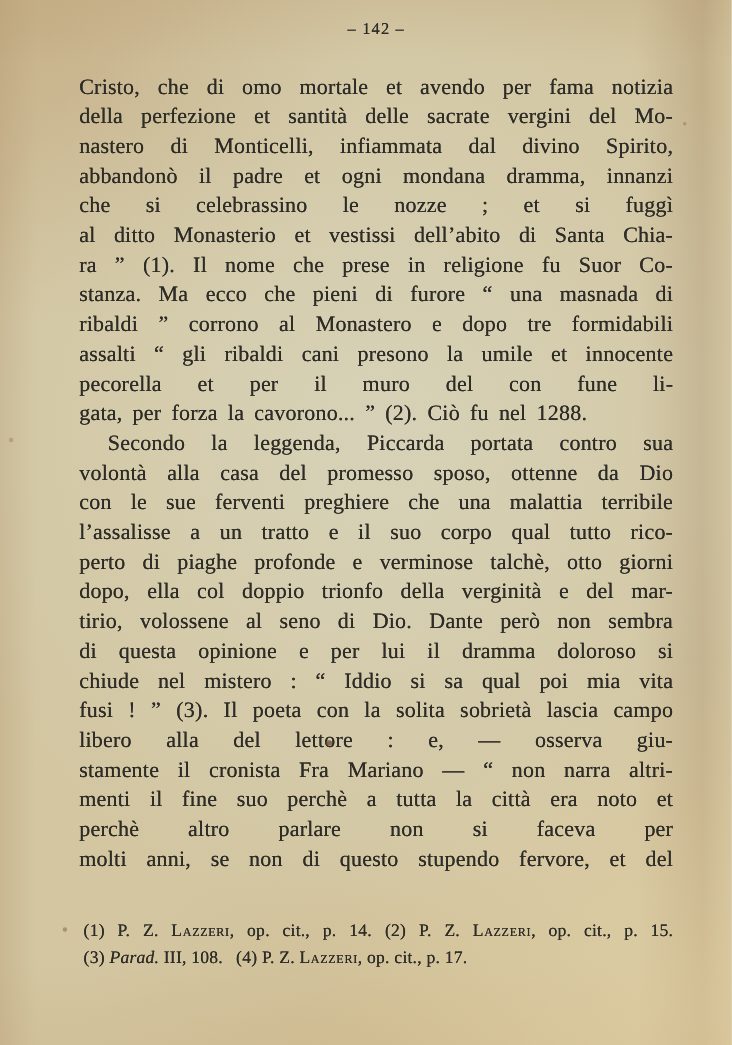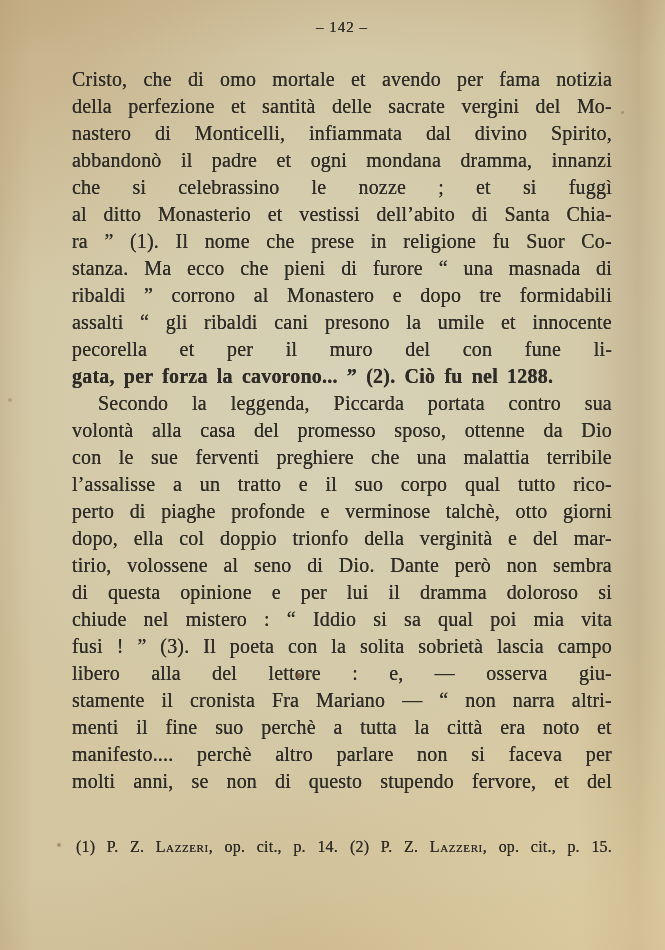--- a/index.html
+++ b/index.html
@@ -20,21 +20,21 @@
     position:absolute; top:19px; left:72px; width:540px;
     text-align:center; font-size:15px; letter-spacing:1px;
     text-shadow:0 0 0.5px currentColor;
   }
   .text-block{
     position:absolute; left:72px; top:66px; width:540px;
     font-size:20px; line-height:27px; letter-spacing:0.2px;
     text-shadow:0 0 0.5px currentColor;
   }
   .jline{display:flex; justify-content:space-between; height:27px; white-space:nowrap;}
-  .plain-line{height:27px;font-weight:bold;}
+  .plain-line{height:27px;}
   .indent{padding-left:26px;text-align:right;}
   .p1-end{word-spacing:4px;}
   .p2-end{word-spacing:7px;}
   .footnotes{
     position:absolute; left:76px; top:835px; width:536px;
     font-size:16px; line-height:24px; letter-spacing:0.2px;
     text-shadow:0 0 0.4px currentColor;
   }
   .fn-justify{text-align:justify; text-align-last:justify;}
   .smallcaps{font-variant:small-caps; letter-spacing:0.6px;}
@@ -333,21 +333,20 @@
           <span>perchè</span>
           <span>a</span>
           <span>tutta</span>
           <span>la</span>
           <span>città</span>
           <span>era</span>
           <span>noto</span>
           <span>et</span>
         </div>
       <div class="jline">
-          <span>manifesto....</span>
           <span>perchè</span>
           <span>altro</span>
           <span>parlare</span>
           <span>non</span>
           <span>si</span>
           <span>faceva</span>
           <span>per</span>
         </div>
       <div class="jline">
           <span>molti</span>
@@ -361,20 +360,23 @@
           <span>et</span>
           <span>del</span>
         </div>
     </div>
   </div>
 
   <div class="footnotes">
     <div class="fn-justify">
       <span>(1) P. Z. </span><span class="smallcaps">Lazzeri</span><span>, op. cit., p. 14.</span><span class="fn-gap">(2) P. Z. </span><span class="smallcaps">Lazzeri</span><span>, op. cit., p. 15.</span>
     </div>
+    <div>
+      <span>(3) </span><span class="italic">Parad.</span><span> III, 108.</span><span class="fn-gap">(4) P. Z. </span><span class="smallcaps">Lazzeri</span><span>, op. cit., p. 17.</span>
+    </div>
   </div>
 
   <div class="speck speck-a"></div>
   <div class="speck speck-b"></div>
   <div class="speck speck-c"></div>
   <div class="speck speck-d"></div>
 
 </div>
 
 </body></html>

